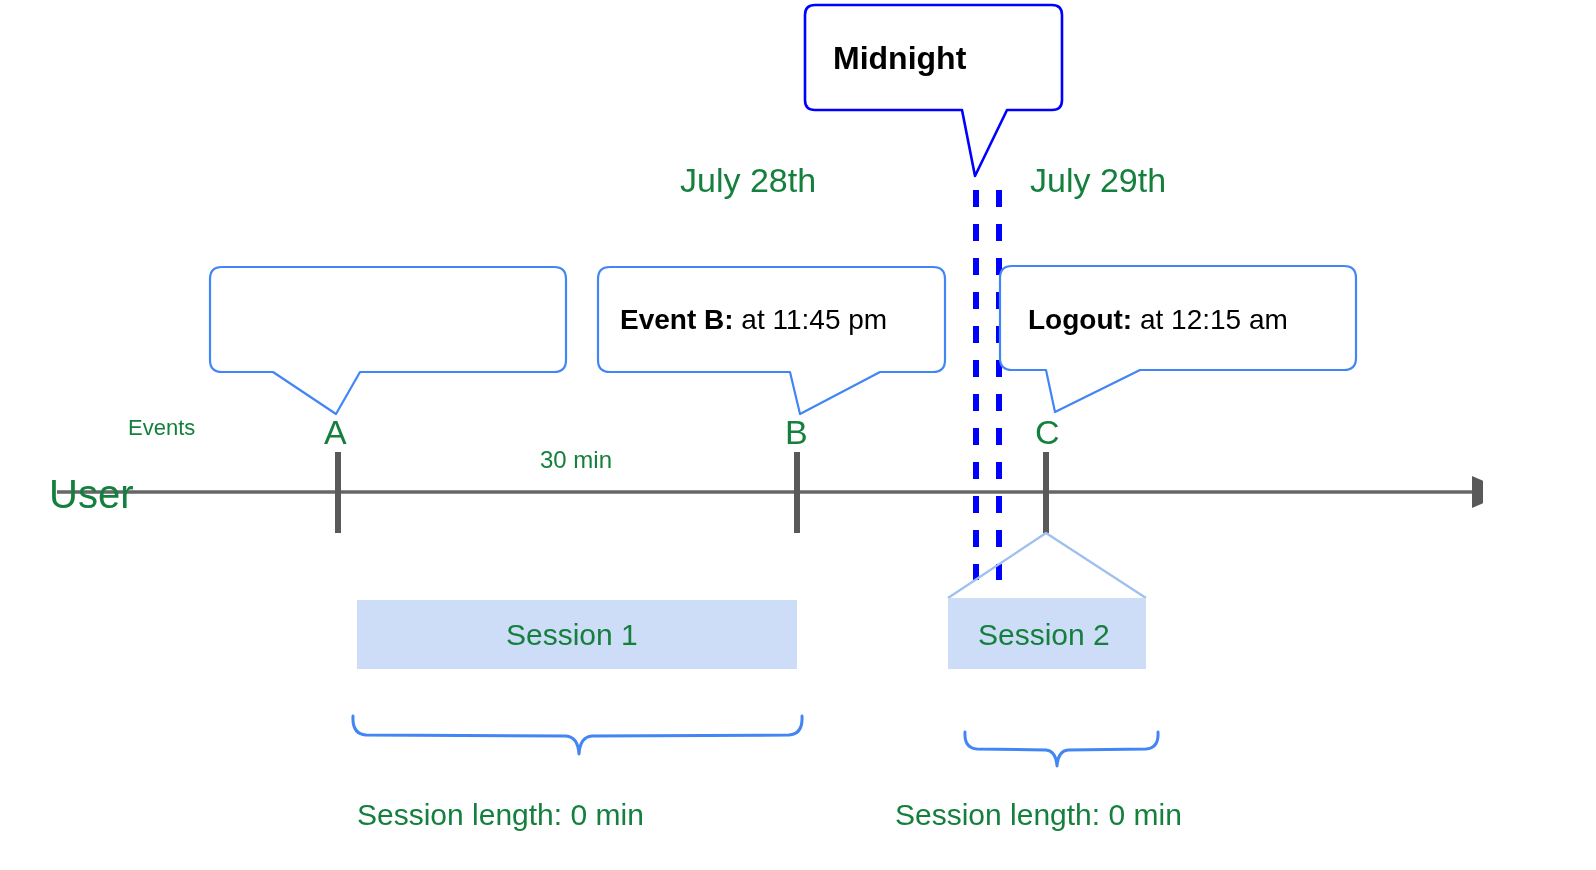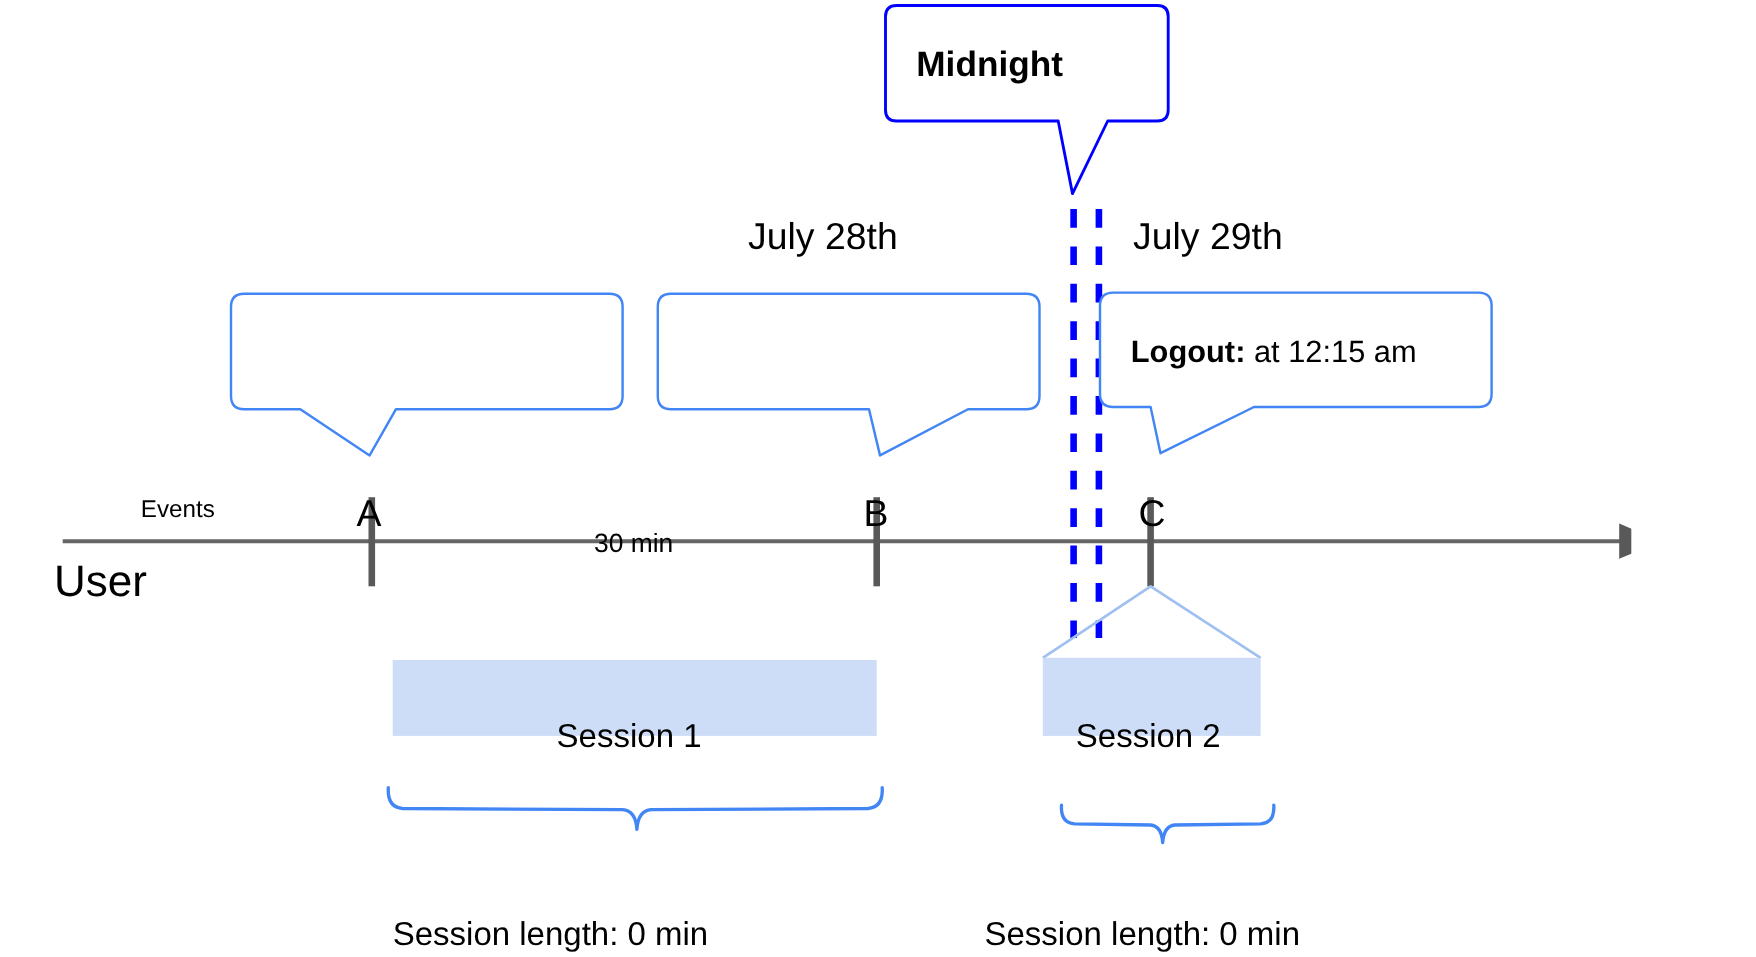--- a/index.html
+++ b/index.html
@@ -22,23 +22,22 @@
   #diagram-svg {
     position: absolute;
     left: 0;
     top: 0;
     width: 1596px;
     height: 870px;
   }
   .lbl {
     position: absolute;
     white-space: nowrap;
-    color: #000000;
+    color: #15803d;
     line-height: 1;
-    margin-top: 35px;
   }
   .lbl-user {
     font-size: 40px;
   }
   .lbl-events {
     font-size: 22px;
   }
   .lbl-date {
     font-size: 34px;
   }
@@ -140,20 +139,23 @@
     </g>
 
   </svg>
 
   <div class="midnight-text" style="left:833px; top:42px;">Midnight</div>
 
   <div class="lbl lbl-date" style="left:680px; top:163px;">July 28th</div>
   <div class="lbl lbl-date" style="left:1030px; top:163px;">July 29th</div>
 
 
+  <div class="callout-text" style="left:620px; top:306px;">
+    <b>Event B:</b><span> at 11:45 pm</span>
+  </div>
 
   <div class="callout-text" style="left:1028px; top:306px;">
     <b>Logout:</b><span> at 12:15 am</span>
   </div>
 
   <div class="lbl lbl-events" style="left:128px; top:417px;">Events</div>
   <div class="lbl lbl-user" style="left:49px; top:474px;">User</div>
 
   <div class="lbl lbl-letter" style="left:324px; top:415px;">A</div>
   <div class="lbl lbl-letter" style="left:785px; top:415px;">B</div>

